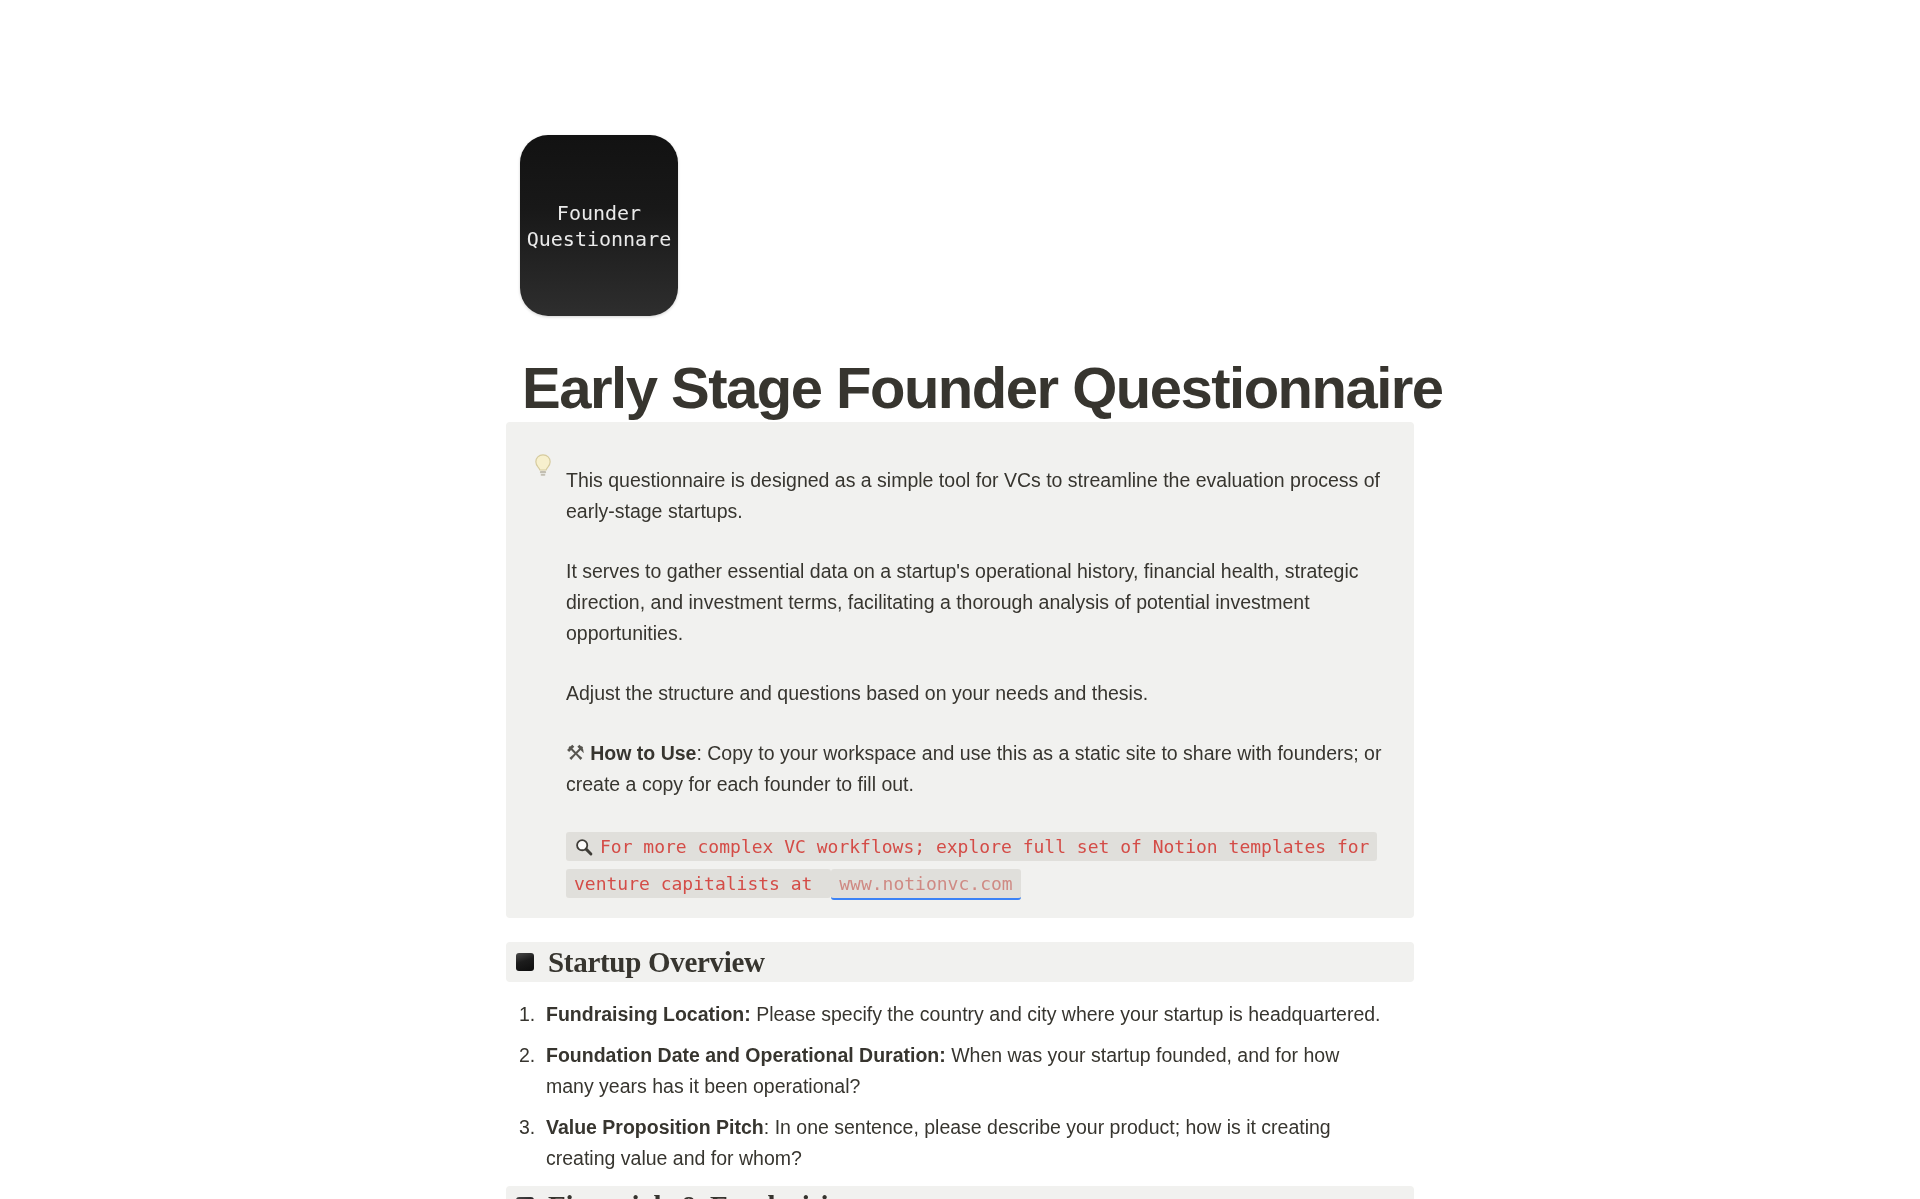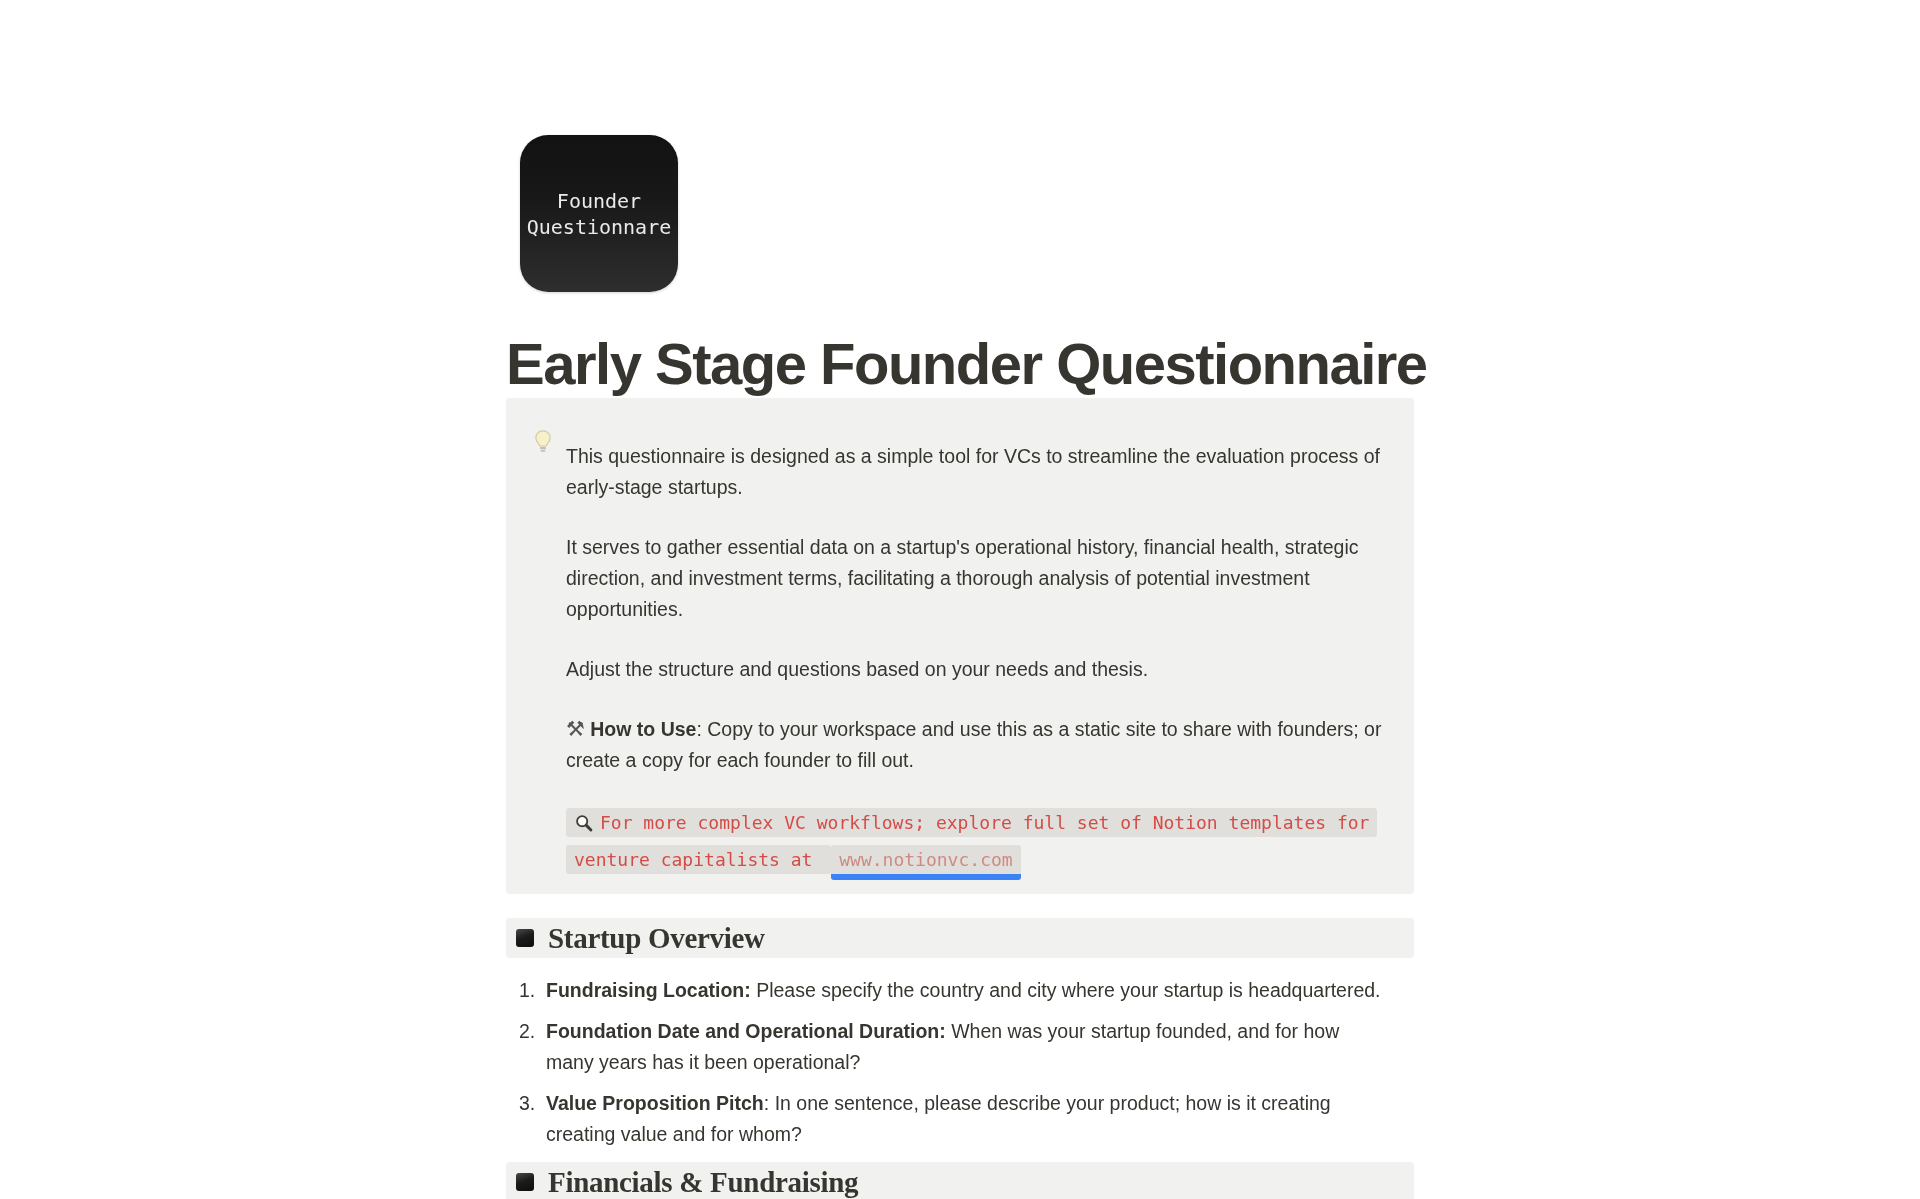--- a/index.html
+++ b/index.html
@@ -3,34 +3,34 @@
 <meta charset="utf-8">
 <style>
   * { margin:0; padding:0; box-sizing:border-box; }
   html,body { width:1920px; height:1199px; overflow:hidden; background:#ffffff; }
   body { font-family:"Liberation Sans","DejaVu Sans",sans-serif; color:#37352f; }
 
   .page-column { width:908px; margin:0 auto; padding-top:135px; position:relative; }
 
   
   .page-icon {
-    width:158px; height:157px; margin-left:14px; border-radius:28px;
+    width:158px; height:181px; margin-left:14px; border-radius:28px;
     background:linear-gradient(180deg,#121212 0%,#181818 40%,#2e2e2e 100%);
     display:flex; flex-direction:column; align-items:center; justify-content:center;
     box-shadow:0 1px 3px rgba(0,0,0,0.18);
   }
   .page-icon span {
     font-family:"DejaVu Sans Mono",monospace; font-size:20px; line-height:26px;
     color:#eaeaea; display:block; text-align:center; white-space:nowrap;
   }
 
   
   .page-title {
     margin-top:38px; font-size:58px; line-height:68px; font-weight:700;
-    letter-spacing:-1.5px; color:#37352f; white-space:nowrap;
+    letter-spacing:-1.5px; color:#37352f; white-space:nowrap;margin-left:16px;
   }
 
   
   .callout {
     background:#f1f1ef; border-radius:4px; padding:28px 32px 18px 24px;
     display:flex; align-items:flex-start;
   }
   .callout-icon { width:28px; flex:0 0 28px; margin-right:8px; padding-top:2px; }
   .callout-body { flex:1; font-size:19.5px; line-height:31px; color:#37352f; }
   .callout-body p { margin:15px 0 29px 0; }
@@ -42,21 +42,21 @@
   .code-note {
     font-family:"DejaVu Sans Mono",monospace; font-size:18px; line-height:33px;
     color:#d44c47; max-width:816px;
   }
   .code-chip {
     background:rgba(135,131,120,0.16); border-radius:3px; padding:4px 8px;
     -webkit-box-decoration-break:clone; box-decoration-break:clone;
   }
   .code-link {
     background:rgba(135,131,120,0.16); border-radius:3px; padding:4px 8px;
-    color:#cf8a84; text-decoration:none; border-bottom:6px solid #3b82f6;
+    color:#cf8a84; text-decoration:none; border-bottom:2px solid #3b82f6;
     cursor:pointer;
   }
   .mag-icon { display:inline-block; vertical-align:-4px; margin-right:6px; }
 
   
   .section-bar {
     margin-top:24px; background:#f1f1ef; border-radius:4px; height:40px;
     display:flex; align-items:center; padding-left:10px;font-family:Liberation Serif, serif;
   }
   .square-marker {

